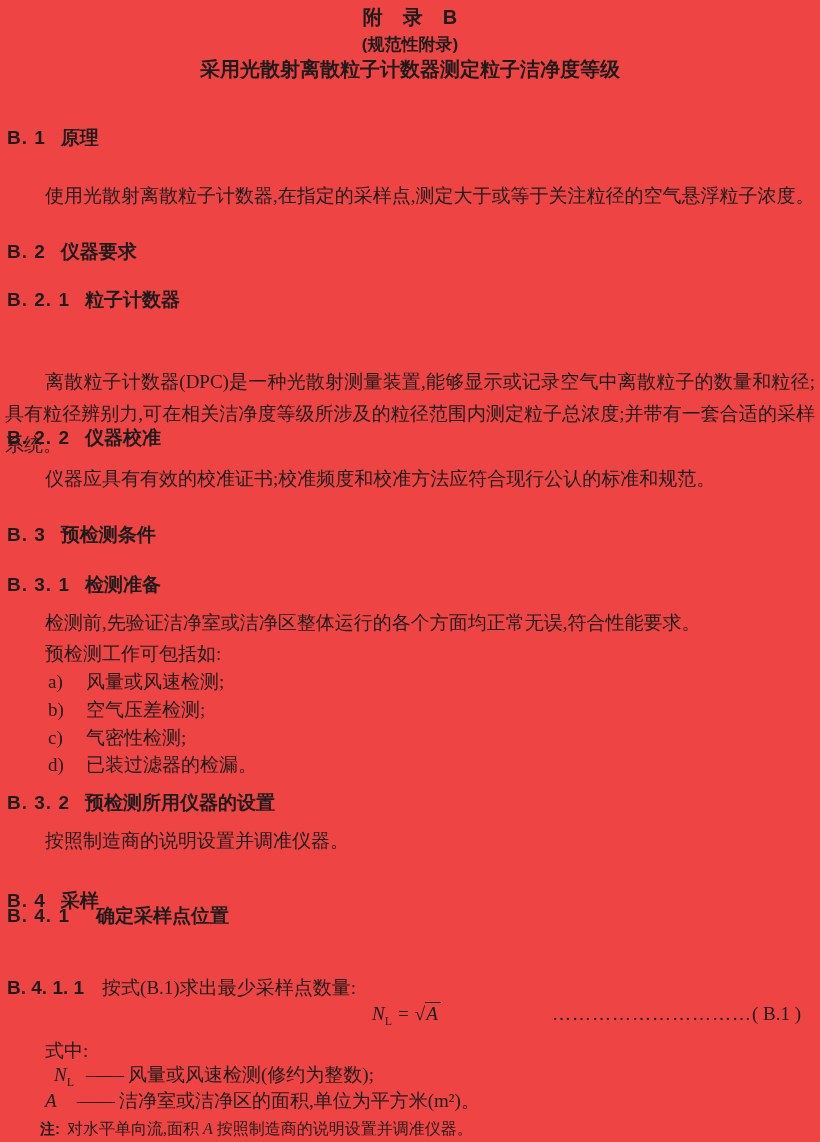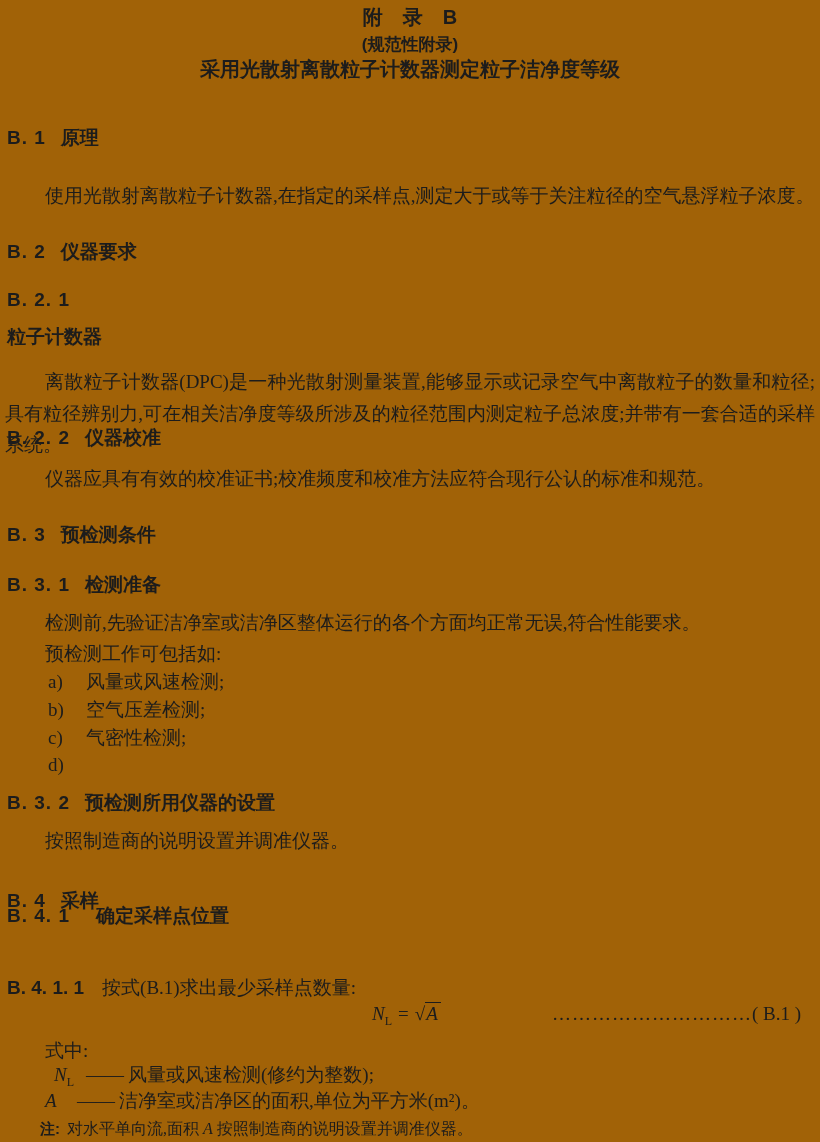--- a/index.html
+++ b/index.html
@@ -1,20 +1,20 @@
 <!DOCTYPE html>
 <html><head>
 <meta charset="utf-8">
 <style>
   html,body{margin:0;padding:0;background:#e9e9e9;}
   .page{
     position:relative;
     width:820px;height:1142px;
     margin:0 auto;
-    background:#a16207;
+    background:#ef4444;
     color:#1c1c1c;
     font-family:"Liberation Serif","DejaVu Serif",serif;
     font-size:19px;
     overflow:hidden;
   }
   .abs{position:absolute;line-height:22px;white-space:nowrap;}
   .hd{font-family:"Liberation Sans","DejaVu Sans",sans-serif;font-weight:bold;}
   .center{left:0;right:0;text-align:center;}
   .h2row{display:flex;gap:15px;}
   .h2row .num{letter-spacing:1px;}
@@ -56,21 +56,21 @@
     <span class="num">B. 1</span>
     <span>原理</span>
   </div>
   <div class="abs para" style="top:185px;left:45px;">使用光散射离散粒子计数器,在指定的采样点,测定大于或等于关注粒径的空气悬浮粒子浓度。</div>
 
   <div class="abs h2row hd" style="top:241px;left:7px;">
     <span class="num">B. 2</span>
     <span>仪器要求</span>
   </div>
 
-  <div class="abs h2row hd" style="top:289px;left:7px;flex-direction:column;">
+  <div class="abs h2row hd" style="top:289px;left:7px;">
     <span class="num">B. 2. 1</span>
     <span>粒子计数器</span>
   </div>
   <div class="abs para justify" style="top:322px;left:5px;width:810px;">离散粒子计数器(DPC)是一种光散射测量装置,能够显示或记录空气中离散粒子的数量和粒径;具有粒径辨别力,可在相关洁净度等级所涉及的粒径范围内测定粒子总浓度;并带有一套合适的采样系统。</div>
 
   <div class="abs h2row hd" style="top:427px;left:7px;">
     <span class="num">B. 2. 2</span>
     <span>仪器校准</span>
   </div>
   <div class="abs para" style="top:468px;left:45px;">仪器应具有有效的校准证书;校准频度和校准方法应符合现行公认的标准和规范。</div>
@@ -94,20 +94,21 @@
   <div class="abs para listrow" style="top:699px;left:48px;">
     <span class="lbl">b)</span>
     <span>空气压差检测;</span>
   </div>
   <div class="abs para listrow" style="top:727px;left:48px;">
     <span class="lbl">c)</span>
     <span>气密性检测;</span>
   </div>
   <div class="abs para listrow" style="top:754px;left:48px;">
     <span class="lbl">d)</span>
+    <span>已装过滤器的检漏。</span>
   </div>
 
   <div class="abs h2row hd" style="top:792px;left:7px;">
     <span class="num">B. 3. 2</span>
     <span>预检测所用仪器的设置</span>
   </div>
   <div class="abs para" style="top:830px;left:45px;">按照制造商的说明设置并调准仪器。</div>
 
   <div class="abs h2row hd" style="top:890px;left:7px;">
     <span class="num">B. 4</span>

